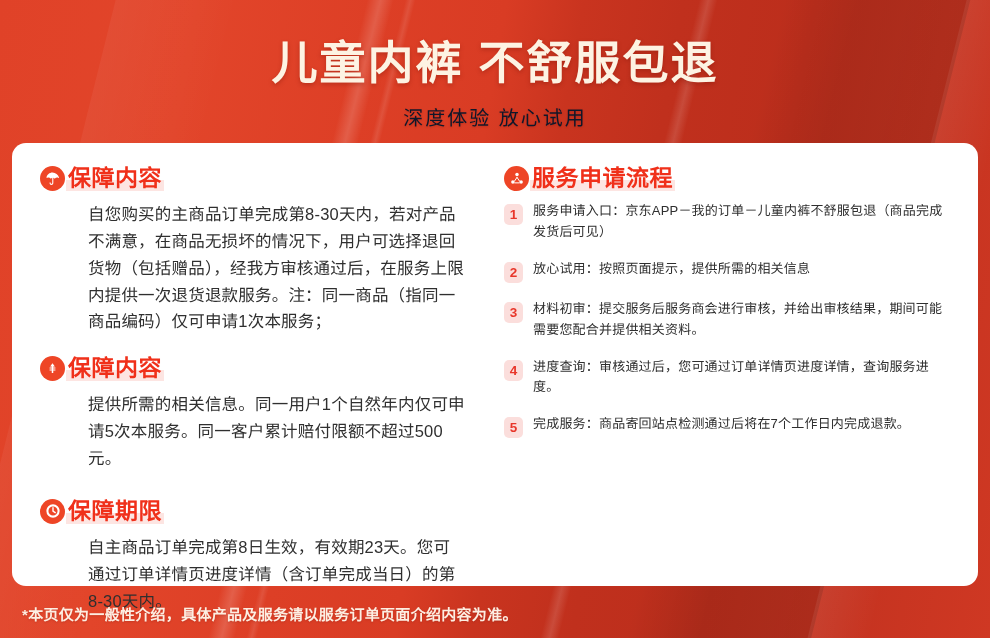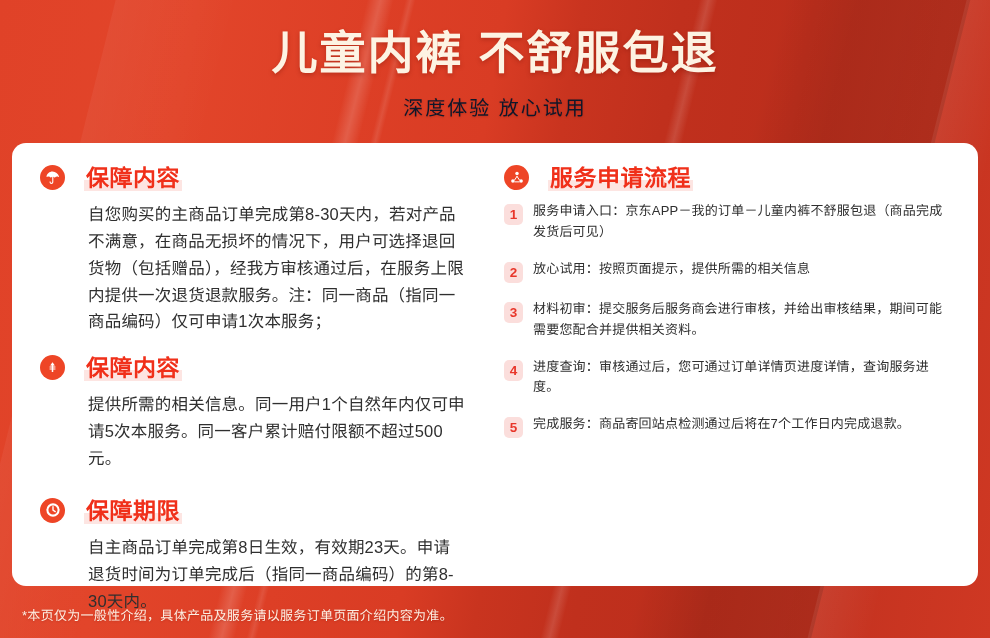--- a/index.html
+++ b/index.html
@@ -44,21 +44,21 @@
   .s1 { left:280px; width:26px;  background:linear-gradient(90deg,rgba(255,255,255,0) 0%,rgba(255,255,255,.16) 50%,rgba(255,255,255,0) 100%); }
   .s2 { left:318px; width:10px;  background:linear-gradient(90deg,rgba(255,255,255,0) 0%,rgba(255,255,255,.10) 50%,rgba(255,255,255,0) 100%); }
   .s3 { left:612px; width:18px;  background:linear-gradient(90deg,rgba(255,255,255,0) 0%,rgba(255,255,255,.13) 50%,rgba(255,255,255,0) 100%); }
   .s4 { left:700px; width:180px; background:linear-gradient(90deg,rgba(0,0,0,0) 0%,rgba(0,0,0,.10) 40%,rgba(0,0,0,.12) 100%); }
   .s5 { left:880px; width:60px;  background:linear-gradient(90deg,rgba(255,255,255,.07) 0%,rgba(255,255,255,0) 100%); }
   .s6 { left:30px;  width:120px; background:linear-gradient(90deg,rgba(255,255,255,.05) 0%,rgba(255,255,255,0) 100%); }
 
   
   #header {
     position:absolute;
-    top:2px; left:0; right:0;
+    top:12px; left:0; right:0;
     height:143px;
     text-align:center;
     z-index:3;
   }
   #hero-title {
     margin-top:26px;
     font-size:46px;
     line-height:1.12;
     font-weight:bold;
     letter-spacing:2px;
@@ -91,21 +91,22 @@
     padding:22px 26px 0 28px;
   }
   #col-right {
     flex:1;
     padding:22px 24px 3px 12px;
   }
 
   
   .sec-head {
     display:flex;
-    gap:19px;
+    align-items:center;
+    gap:1px;
     margin-bottom:9px;
   }
   .sec-icon {
     width:25px; height:25px;
     border-radius:50%;
     background:#ee4526;
     display:flex;
     align-items:center;
     justify-content:center;
     flex:0 0 25px;
@@ -166,25 +167,26 @@
     line-height:1.6;
     color:#2f2f2f;
     letter-spacing:.2px;
   }
 
   
   #footnote {
     position:absolute;
     left:22px;
     bottom:14px;
-    font-size:13px;
+    font-size:15px;
     color:#fdeee2;
     letter-spacing:.3px;
     z-index:4;
     text-shadow:0 1px 2px rgba(120,20,10,.25);
+    font-weight:bold;
   }
 </style>
 </head>
 <body>
 
 <div id="bg">
   <div class="streak s1"></div>
   <div class="streak s2"></div>
   <div class="streak s3"></div>
   <div class="streak s4"></div>
@@ -228,21 +230,21 @@
     <div class="sec-block">
       <div class="sec-head">
         <span class="sec-icon">
           <svg width="16" height="16" viewBox="0 0 24 24">
             <circle cx="12" cy="12" r="8.4" fill="none" stroke="#ffffff" stroke-width="3.1"></circle>
             <path d="M12 7.2v5.1l3.3 2" fill="none" stroke="#ffffff" stroke-width="2.1" stroke-linecap="round" stroke-linejoin="round"></path>
           </svg>
         </span>
         <span class="sec-title">保障期限</span>
       </div>
-      <div class="sec-body">自主商品订单完成第8日生效，有效期23天。申请退货时间为订单完成后（指同一商品编码）的第8-30天内。</div>
+      <div class="sec-body">自主商品订单完成第8日生效，有效期23天。您可通过订单详情页进度详情（含订单完成当日）的第8-30天内。</div>
     </div>
 
   </div>
 
   <div id="col-right">
     <div class="sec-head">
       <span class="sec-icon">
         <svg width="16" height="16" viewBox="0 0 24 24">
           <circle cx="12" cy="5.4" r="2.6" fill="#ffffff"></circle>
           <circle cx="5.8" cy="16.4" r="2.6" fill="#ffffff"></circle>

